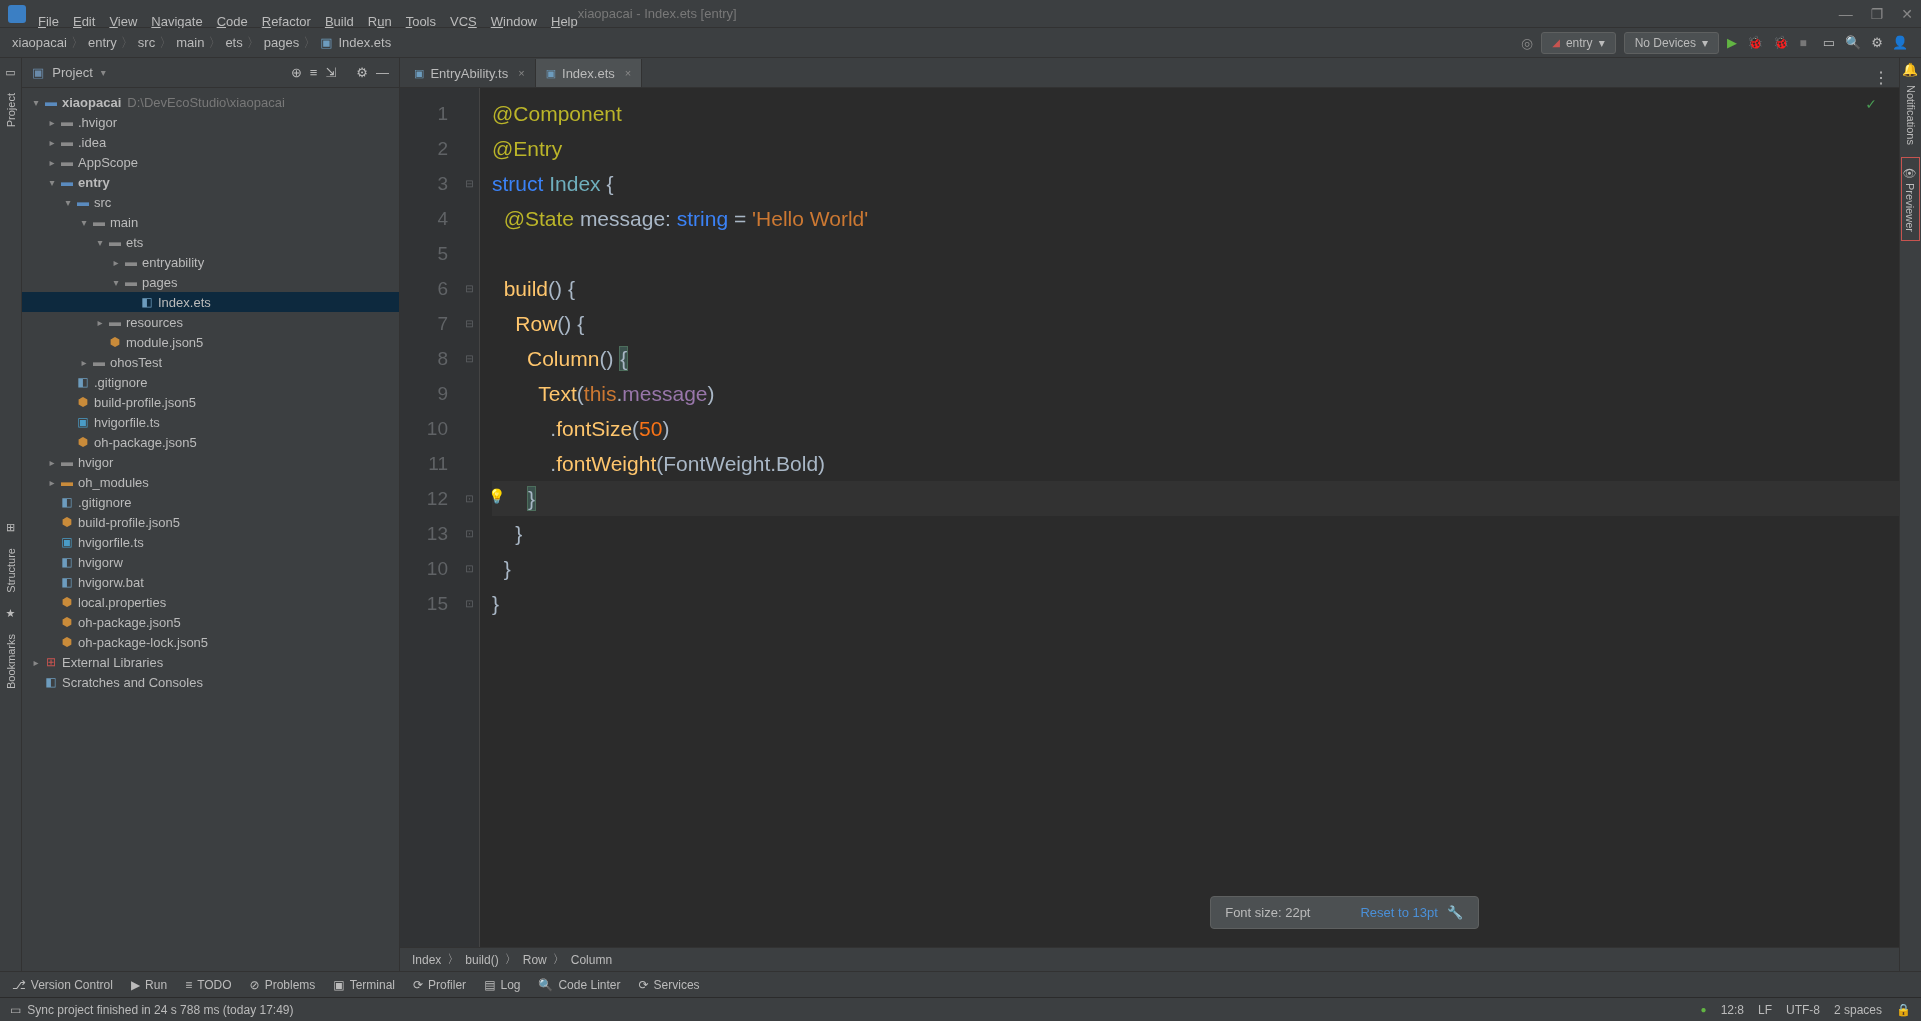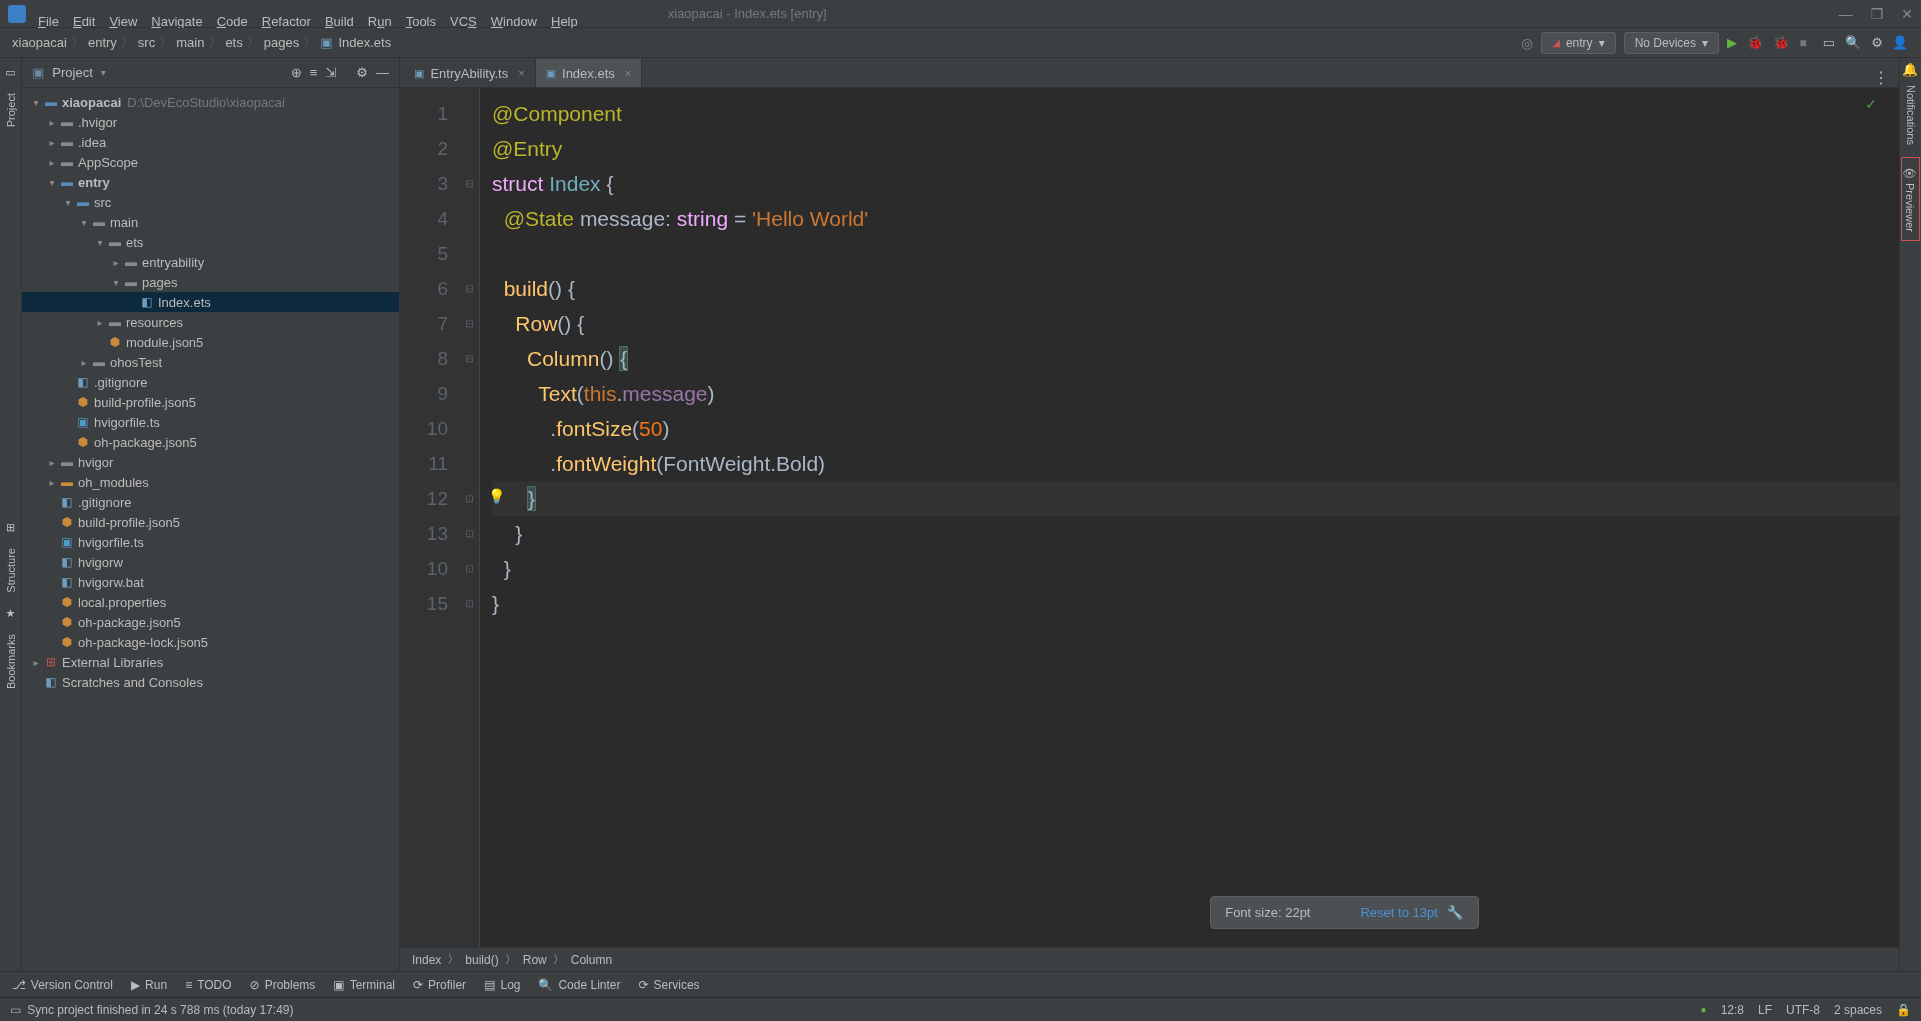--- a/index.html
+++ b/index.html
@@ -5,21 +5,21 @@
 * { margin: 0; padding: 0; box-sizing: border-box; font-family: 'Segoe UI', Arial, sans-serif; }
 body { background: #2b2b2b; color: #bbb; font-size: 13px; overflow: hidden; }
 .window { width: 1921px; height: 1021px; display: flex; flex-direction: column; }
 
 
 .titlebar { height: 28px; background: #3c3f41; display: flex; align-items: center; padding: 0 8px; border-bottom: 1px solid #323232; }
 .titlebar .logo { width: 18px; height: 18px; background: #3b7fc4; border-radius: 3px; margin-right: 12px; }
 .titlebar .menu { display: flex; gap: 14px; }
 .titlebar .menu span { color: #bbb; cursor: pointer; font-size: 13px; margin-top: 16px; }
 .titlebar .menu span u { text-decoration: underline; }
-.titlebar .title { margin-left: 90px; color: #787878; font-size: 13px; }
+.titlebar .title { color: #787878; font-size: 13px; }
 .titlebar .win-controls { margin-left: auto; display: flex; gap: 18px; color: #888; font-size: 14px; }
 .titlebar .win-controls span { cursor: pointer; }
 
 
 .toolbar { height: 30px; background: #3c3f41; border-bottom: 1px solid #323232; display: flex; align-items: center; padding: 0 12px; }
 .breadcrumb { display: flex; align-items: center; gap: 4px; font-size: 13px; }
 .breadcrumb .bc-item { color: #bbb; }
 .breadcrumb .bc-sep { color: #666; }
 .breadcrumb .bc-icon { color: #6d9cbe; margin-right: 2px; }
 .toolbar-right { margin-left: auto; display: flex; align-items: center; gap: 8px; }
@@ -83,21 +83,21 @@
 .editor-tabs .more { color: #bbb; padding: 0 10px; font-size: 16px; cursor: pointer; }
 
 .editor-content { flex: 1; display: flex; overflow: hidden; position: relative; }
 .gutter { width: 60px; background: #313335; text-align: right; padding: 8px 12px 8px 0; color: #606366; font-family: 'Consolas', monospace; font-size: 19px; line-height: 35px; }
 .fold-gutter { width: 20px; background: #313335; padding: 8px 0; border-right: 1px solid #444; }
 .fold-gutter .fold { height: 35px; display: flex; align-items: center; justify-content: center; color: #606366; font-size: 10px; }
 .code { flex: 1; padding: 8px 0 8px 12px; font-family: 'Consolas', monospace; font-size: 21px; line-height: 35px; }
 .code-line { white-space: pre; }
 .code-line.current { background: #323232; }
 .tok-decorator { color: #bbb529; }
-.tok-keyword { color: #f0abfc; }
+.tok-keyword { color: #3b82f6; }
 .tok-type { color: #6fafbd; }
 .tok-punct { color: #a9b7c6; }
 .tok-ident { color: #a9b7c6; }
 .tok-prop { color: #9876aa; }
 .tok-string { color: #cc7832; }
 .tok-func { color: #ffc66d; }
 .tok-num { color: #f97316; }
 .tok-this { color: #cc7832; }
 .matching-brace { background: #3b514d; border: 1px solid #4d6e5c; }
 .bulb { position: absolute; left: 88px; top: 400px; color: #f0a732; font-size: 14px; }

